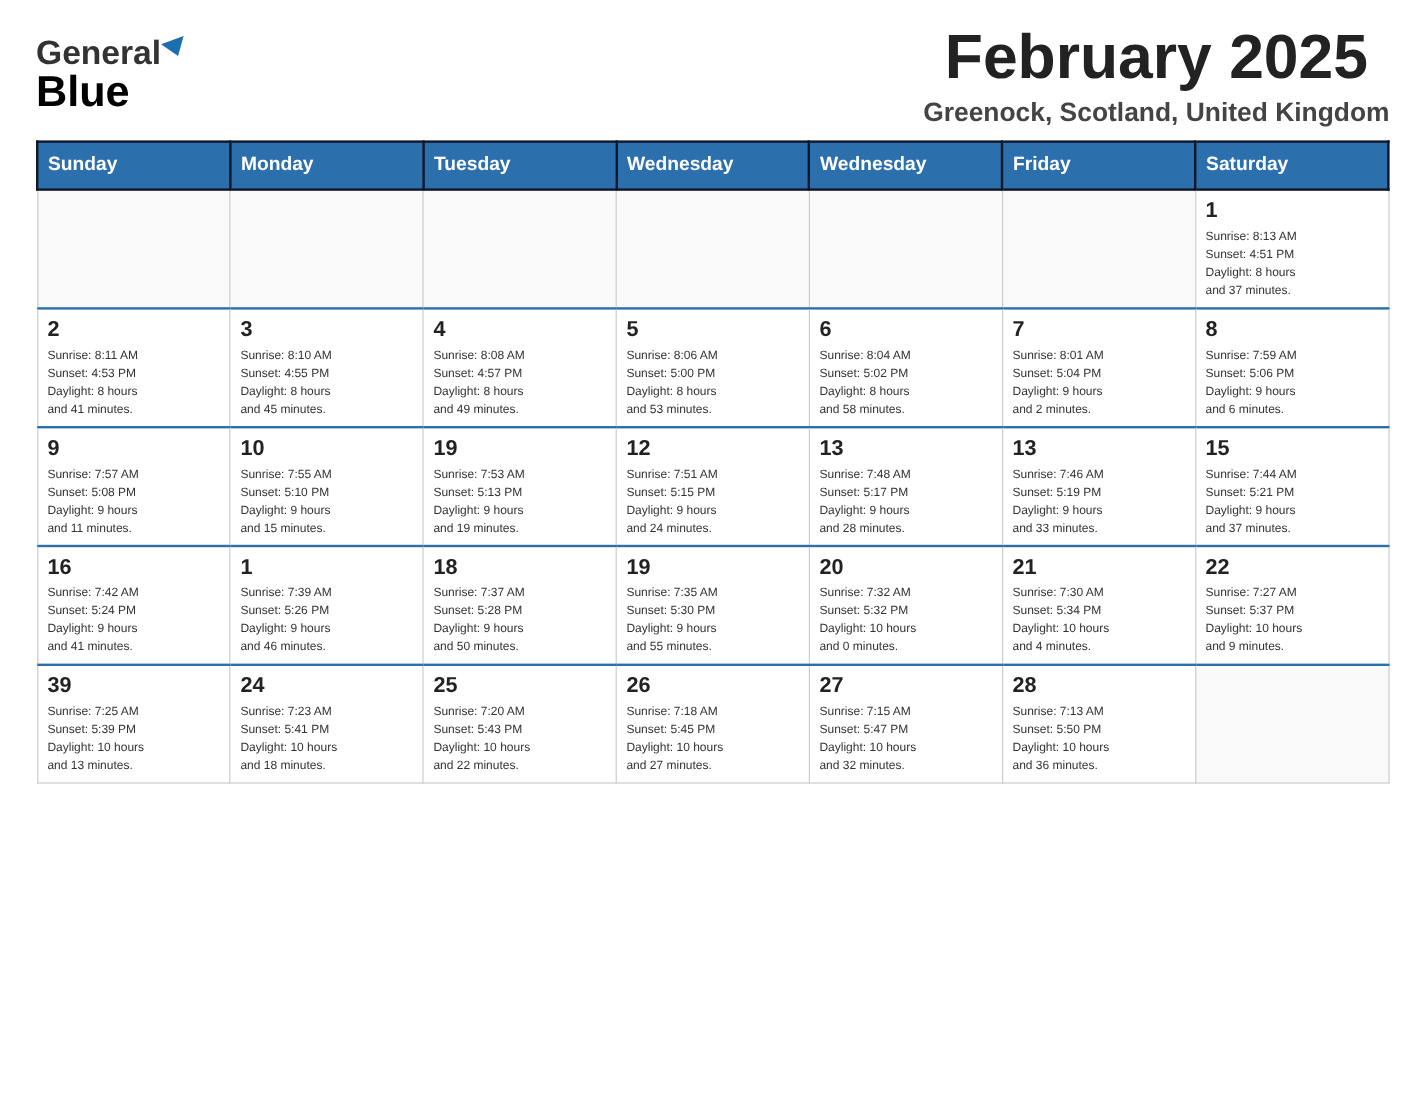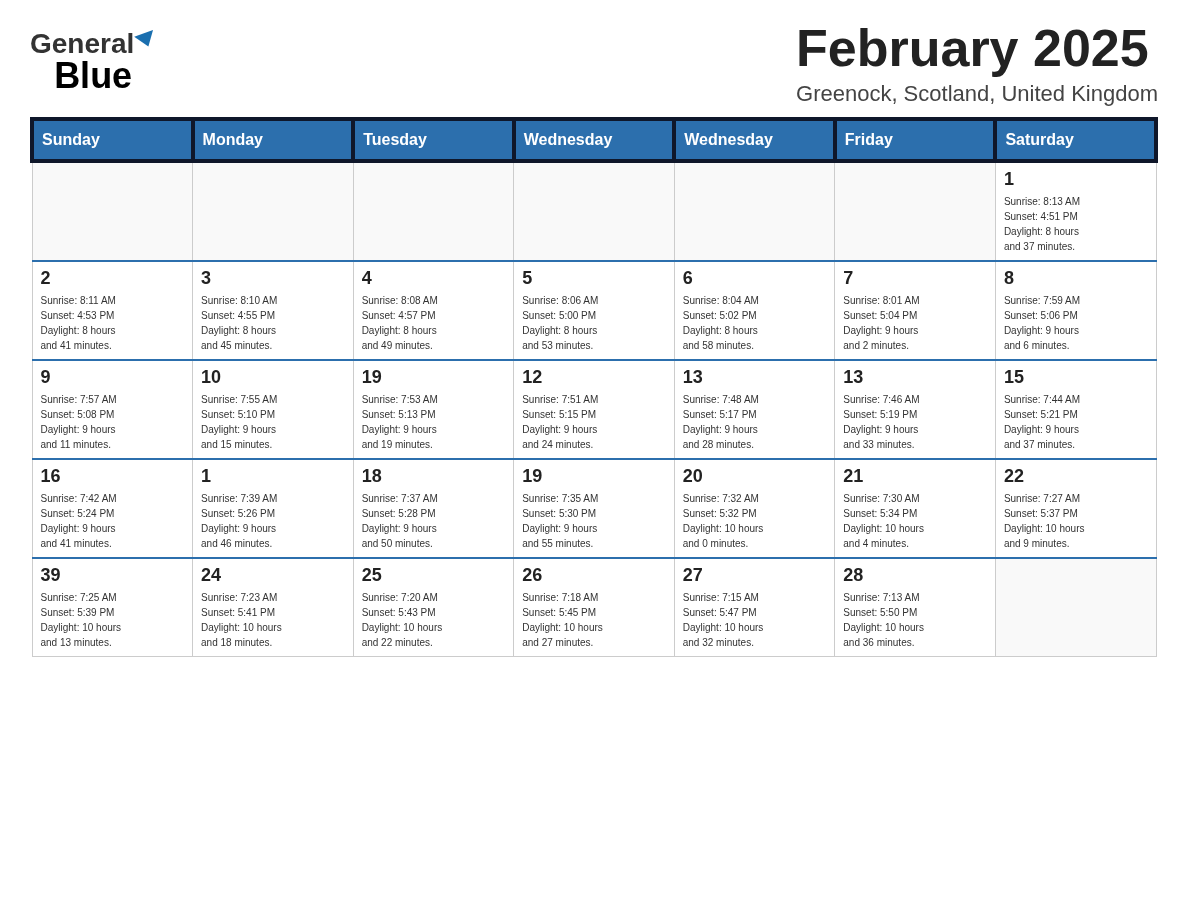--- a/index.html
+++ b/index.html
@@ -12,21 +12,21 @@
     }
     .header {
       display: flex;
       justify-content: space-between;
       align-items: flex-start;
       margin-bottom: 10px;
     }
     .logo {
       display: flex;
       flex-direction: column;
-      align-items: center;
+      align-items: flex-start;
       padding-top: 10px;
     }
     .logo-text {
       font-size: 28px;
       font-weight: bold;
       color: #333;
       line-height: 1;
     }
     .logo-triangle {
       display: inline-block;
@@ -35,46 +35,47 @@
       border-left: 10px solid transparent;
       border-right: 10px solid transparent;
       border-top: 14px solid #1a6faf;
       margin-left: 2px;
       vertical-align: middle;
       transform: rotate(-20deg);
       position: relative;
       top: -4px;
     }
     .title-area {
-      text-align: left;
+      text-align: center;
     }
     .month-title {
       font-size: 52px;
       font-weight: bold;
       color: #222;
       line-height: 1.1;
     }
     .location {
       font-size: 22px;
       color: #444;
       margin-top: 4px;
+      font-weight: bold;
     }
     .calendar {
       width: 100%;
       border-collapse: collapse;
       margin-top: 10px;
     }
     .calendar th {
       background-color: #2c6fad;
       color: #fff;
       font-size: 16px;
       font-weight: bold;
       padding: 10px 8px;
       text-align: left;
-      border: 4px solid #0f172a;
+      border: 2px solid #0f172a;
     }
     .calendar td {
       vertical-align: top;
       border: 1px solid #ccc;
       padding: 6px 8px;
       width: 14.28%;
       min-height: 110px;
       font-size: 13px;
       color: #333;
     }

